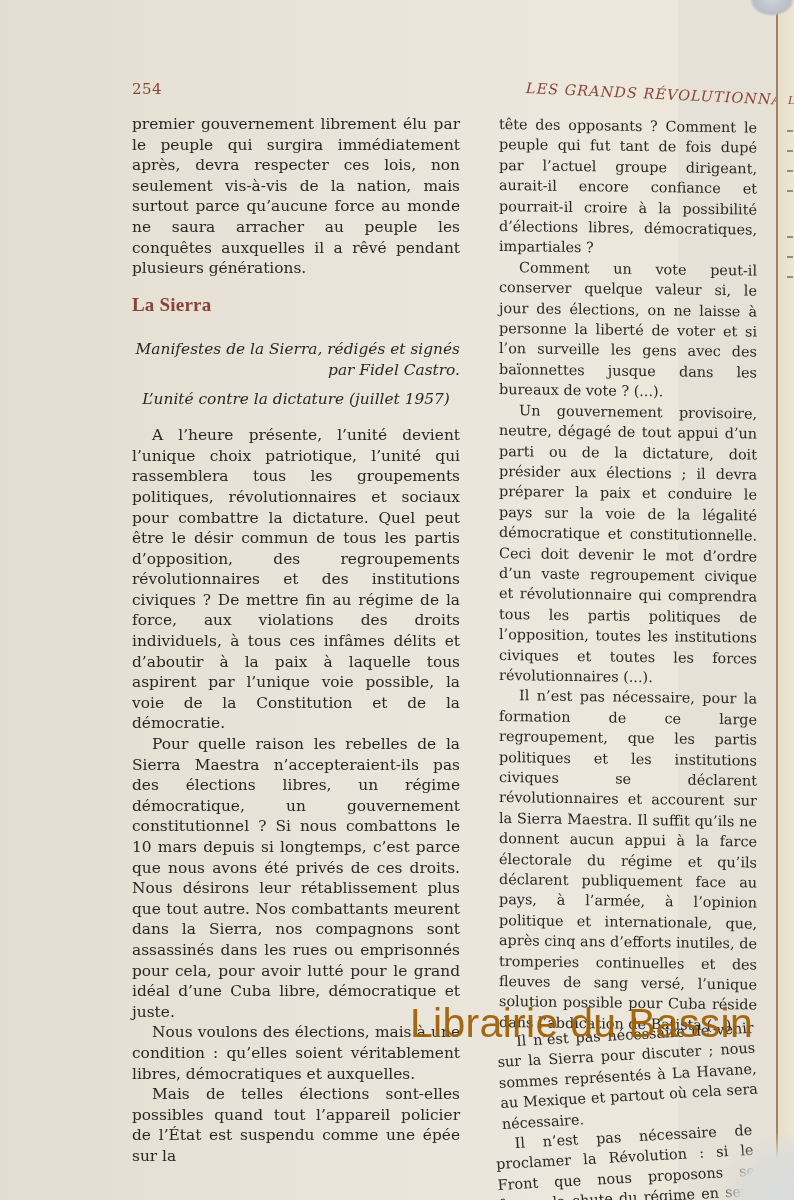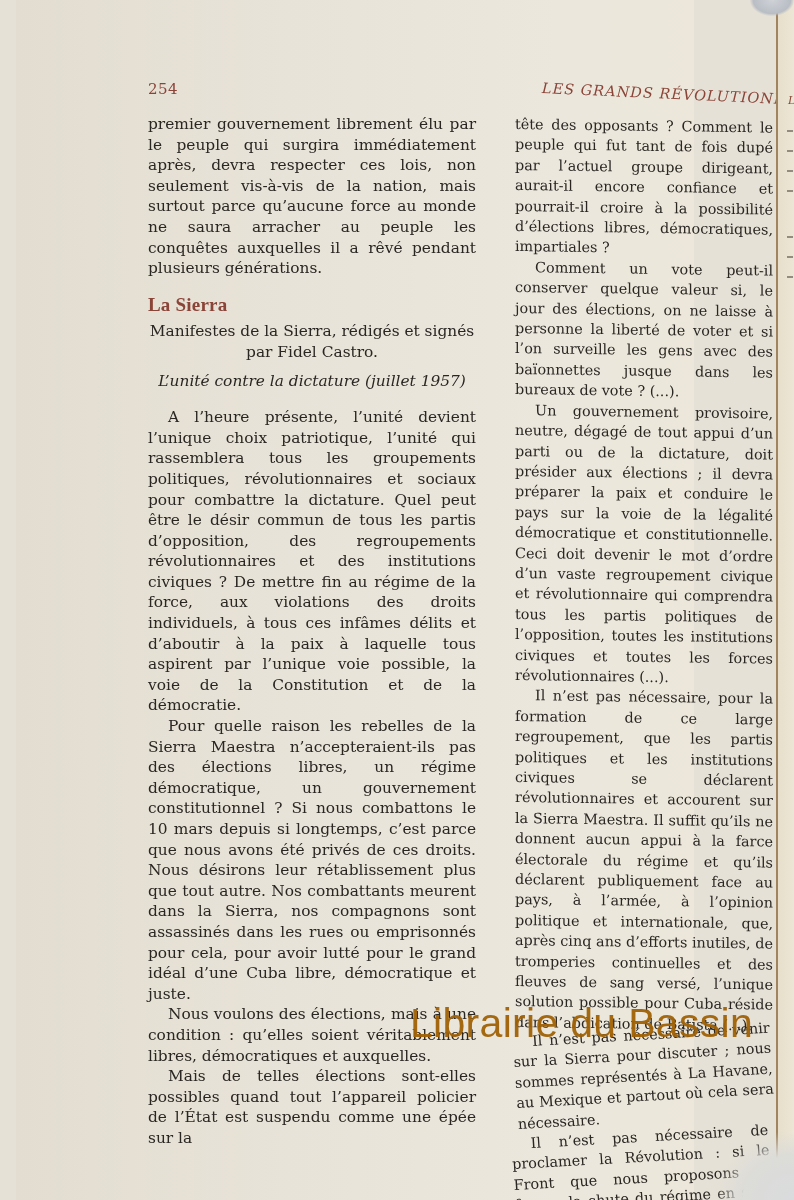--- a/index.html
+++ b/index.html
@@ -10,21 +10,21 @@
       width: 794px;
       height: 1200px;
       overflow: hidden;
       position: relative;
       background: #e6e1d6;
       font-family: "DejaVu Serif", "Liberation Serif", serif;
       color: #2a2622;
     }
     .page {
       position: absolute;
-      left: 16px; top: 0;
+      left: 0; top: 0;
       width: 678px;
       height: 1200px;
       background: linear-gradient(90deg, #e3ddd1 0%, #e8e3d8 40%, #ebe7dd 80%, #ece7da 100%);
     }
     .gutter {
       position: absolute;
       left: 776px;
       top: 12px;
       width: 2px;
       height: 1170px;
@@ -121,29 +121,30 @@
       text-indent: 20px;
     }
     .citation {
       margin-top: 8px;
     }
     .citation .it, .it {
       font-style: italic;
     }
     .section-title {
       margin-top: 16px;
-      margin-bottom: 6px;
+      margin-bottom: 24px;
       font-size: 19px;
       font-weight: bold;
       color: #8a4438;
       font-family: "Liberation Serif", "DejaVu Serif", serif;
       letter-spacing: 0.2px;
     }
     .subtitle {
-      text-align: center;
+      font-style: italic;
+      text-align: right;
       margin-bottom: 8px;
     }
     .subtitle2 {
       font-style: italic;
       text-align: center;
       margin-bottom: 16px;
     }
     .right-curve {
       transform: rotate(-4deg);
       transform-origin: left center;

